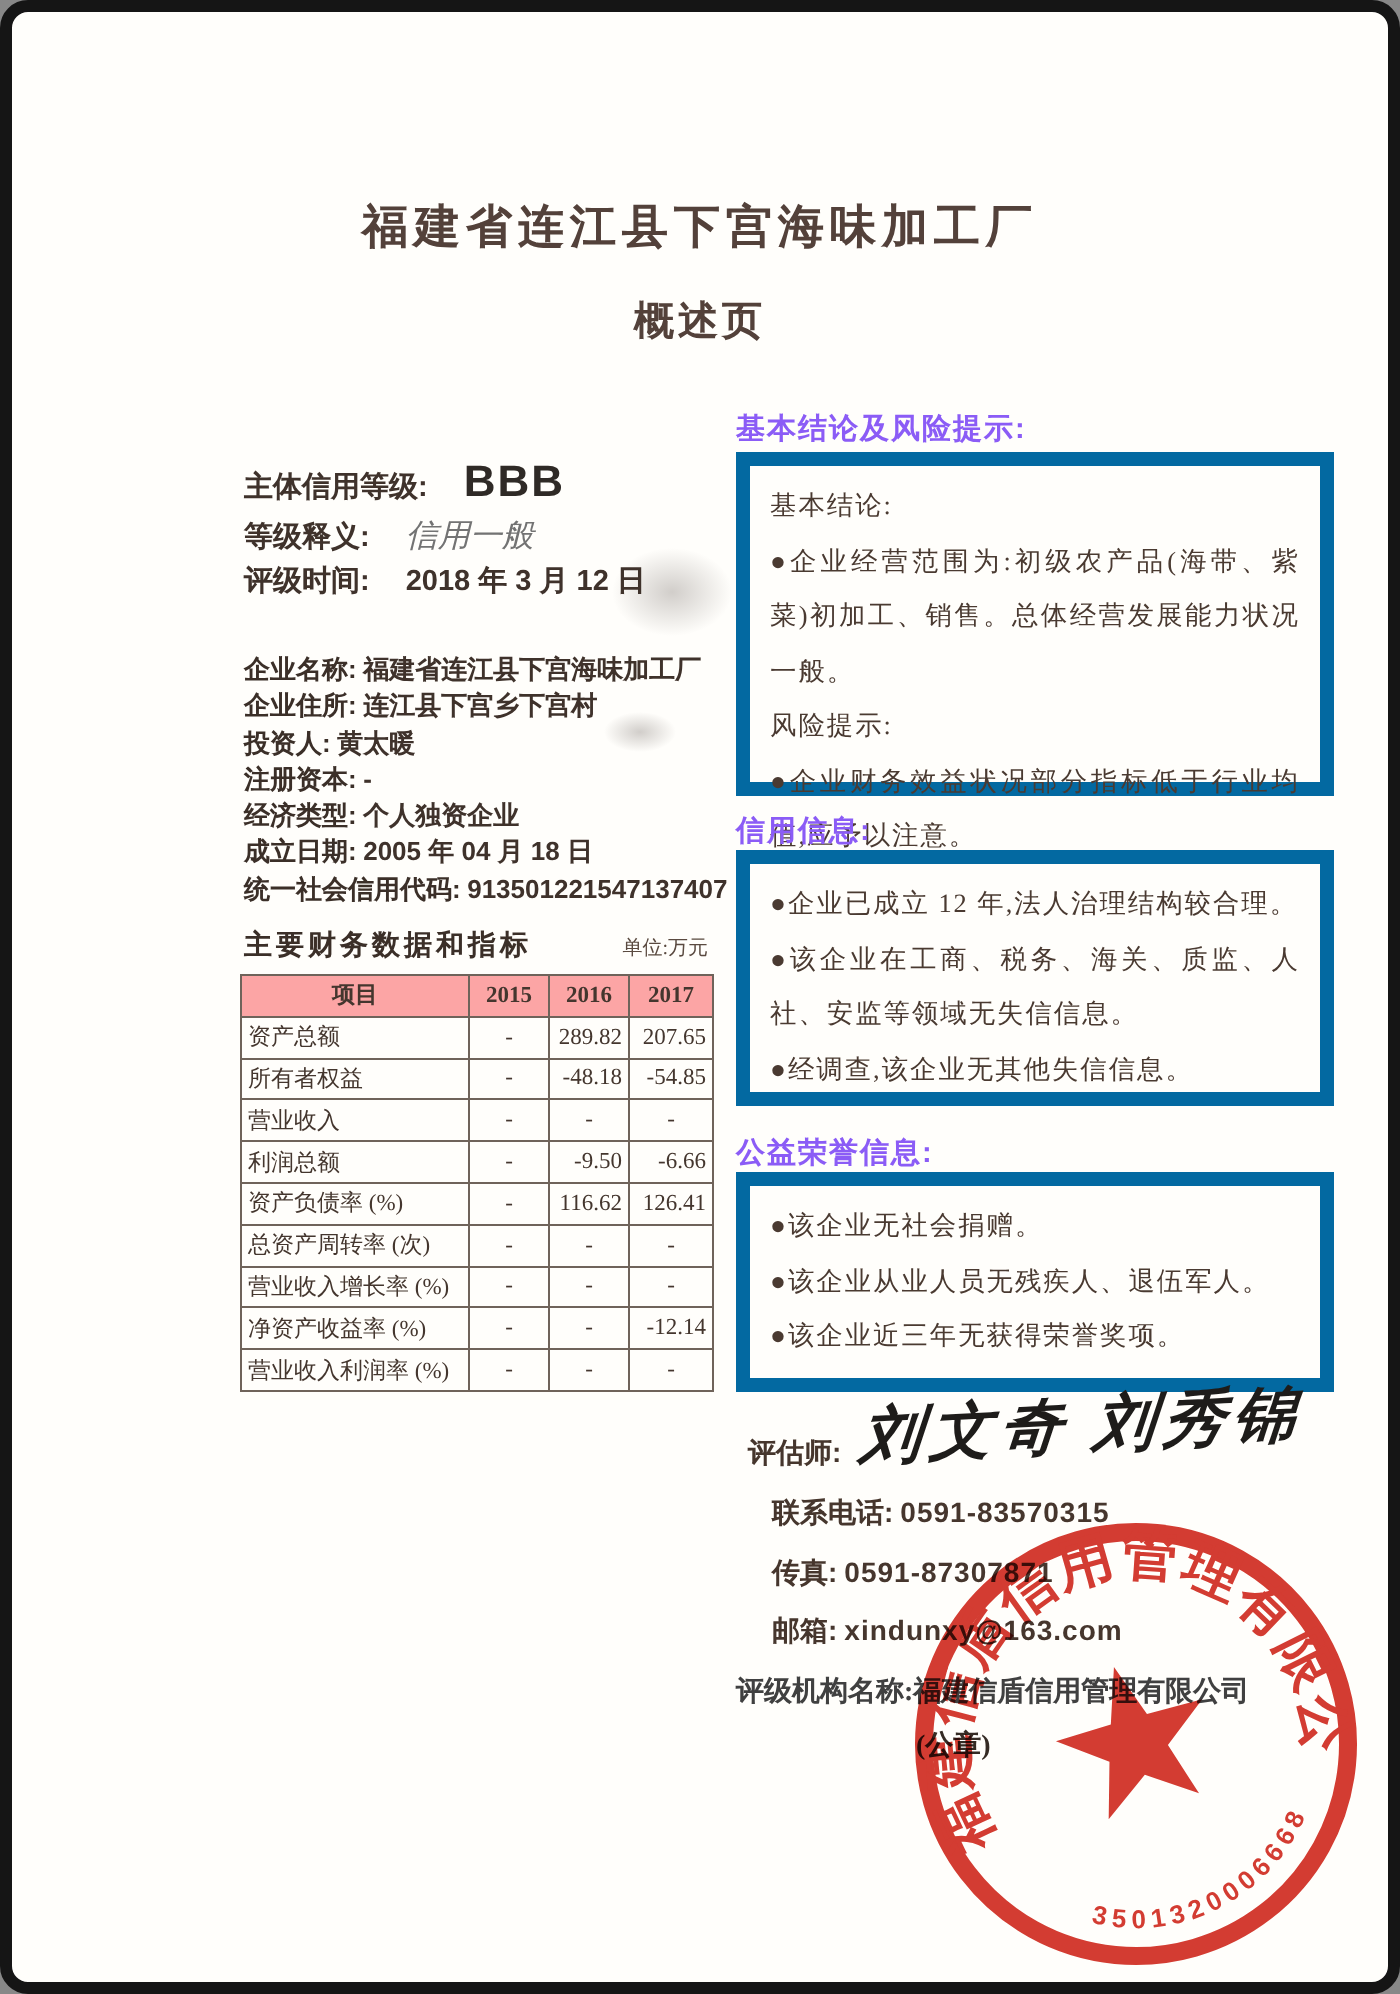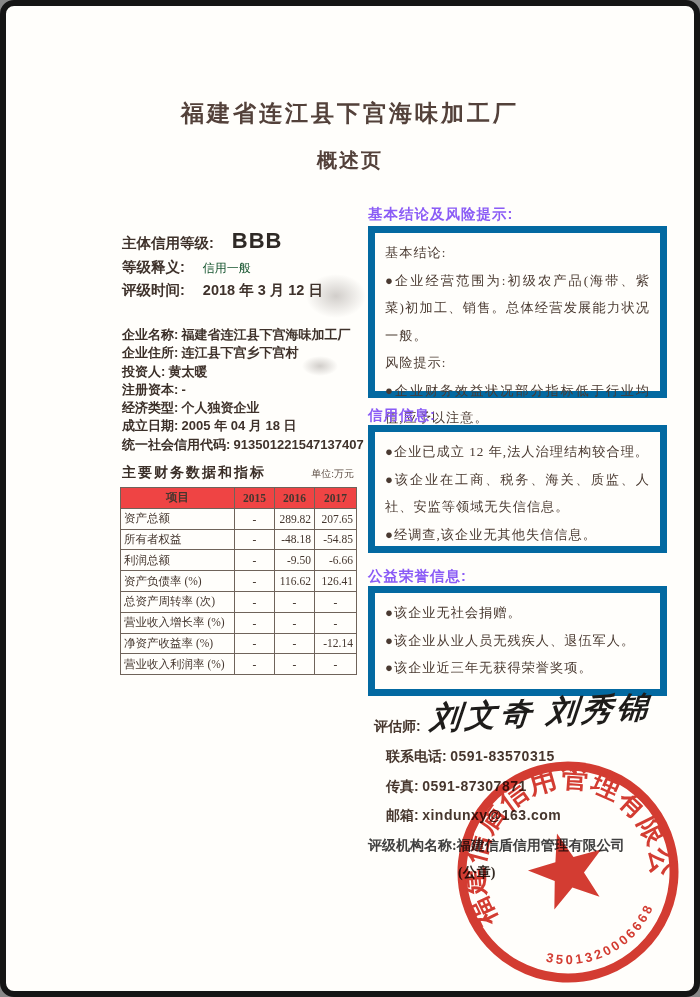--- a/index.html
+++ b/index.html
@@ -13,36 +13,36 @@
   .subtitle{top:141px;left:0;width:100%;text-align:center;font-size:20px;font-weight:600;letter-spacing:2px;color:#53413a;}
 
   .label{font-weight:bold;font-family:"Liberation Sans","DejaVu Sans",sans-serif;}
   .rating{left:116px;top:222px;width:260px;}
   .rating .row{display:flex;align-items:baseline;gap:18px;}
   .rating .row1{height:30px;}
   .rating .row2{height:23px;}
   .rating .row3{height:23px;}
   .grade-label,.meaning-label,.date-label{font-size:14.5px;color:#3f322b;}
   .grade-value{font-size:22px;font-weight:bold;font-family:"Liberation Sans","DejaVu Sans",sans-serif;color:#2f2a26;letter-spacing:1px;}
-  .meaning-value{font-size:12px;color:#14532d;}
+  .meaning-value{font-size:16px;color:#737373;font-style:italic;}
   .date-value{font-size:14.5px;font-weight:600;color:#3f322b;font-family:"Liberation Sans","DejaVu Sans",sans-serif;}
 
   .company{left:116px;top:320px;width:270px;font-size:13px;line-height:18.3px;}
   .company .f-row{white-space:nowrap;}
   .company .label{font-size:13px;color:#3b2f28;}
   .company .value{font-weight:600;font-family:"Liberation Sans","DejaVu Sans",sans-serif;color:#3f322b;}
 
   .fin-head{left:116px;top:458px;width:232px;display:flex;justify-content:space-between;align-items:baseline;}
   .fin-title{font-size:14px;font-weight:bold;letter-spacing:2px;color:#3b2f28;}
   .fin-unit{font-size:10px;color:#5a4a40;}
 
   table.fin{left:114px;top:481px;border-collapse:collapse;table-layout:fixed;width:236px;
     font-family:"Liberation Serif","DejaVu Serif",serif;}
   table.fin th,table.fin td{border:1px solid #6f635a;font-size:11.5px;color:#44362e;height:19.8px;padding:0 3px;overflow:hidden;white-space:nowrap;}
-  table.fin th{background:#ef4444;font-weight:bold;text-align:center;}
+  table.fin th{background:#fca5a5;font-weight:bold;text-align:center;}
   table.fin td.lab{text-align:left;}
   table.fin td.val{text-align:center;}
   table.fin td.val.num{text-align:right;}
   col.c0{width:114px;}col.c1{width:40px;}col.c2{width:40px;}col.c3{width:42px;}
 
   .rhead{font-size:14.5px;font-weight:bold;color:#8b5cf6;font-family:"Liberation Sans","DejaVu Sans",sans-serif;letter-spacing:1px;}
   .rh1{left:362px;top:199px;}
   .rh2{left:362px;top:400px;}
   .rh3{left:362px;top:561px;}
   .rbox{left:362px;width:299px;box-sizing:border-box;border:7px solid #0369a1;padding:6px 10px;
@@ -133,20 +133,26 @@
           <td class="val num">289.82</td>
           <td class="val num">207.65</td>
         </tr>
     <tr>
           <td class="lab">所有者权益</td>
           <td class="val">-</td>
           <td class="val num">-48.18</td>
           <td class="val num">-54.85</td>
         </tr>
     <tr>
+          <td class="lab">营业收入</td>
+          <td class="val">-</td>
+          <td class="val">-</td>
+          <td class="val">-</td>
+        </tr>
+    <tr>
           <td class="lab">利润总额</td>
           <td class="val">-</td>
           <td class="val num">-9.50</td>
           <td class="val num">-6.66</td>
         </tr>
     <tr>
           <td class="lab">资产负债率 (%)</td>
           <td class="val">-</td>
           <td class="val num">116.62</td>
           <td class="val num">126.41</td>

